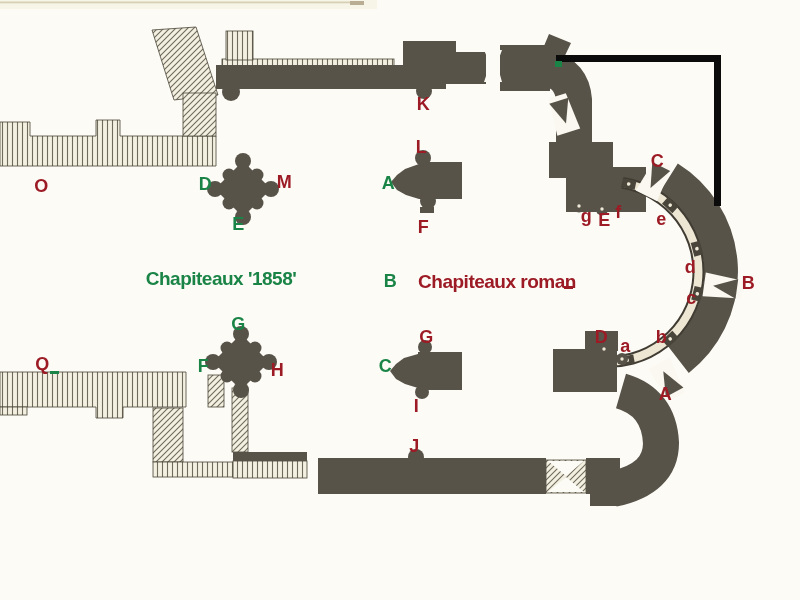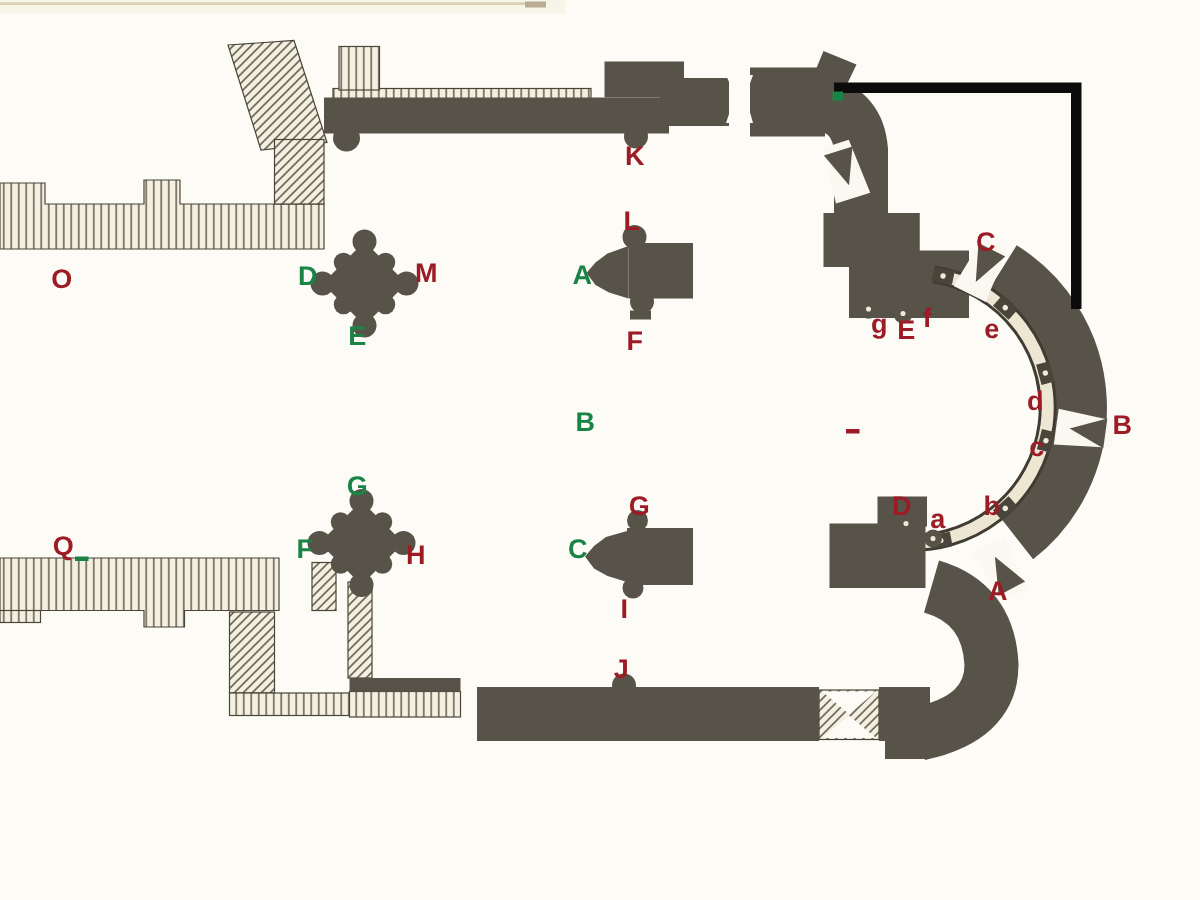--- a/index.html
+++ b/index.html
@@ -175,20 +175,22 @@
     <polygon points="548,492 584,492 566,477"></polygon>
   </g>
 
   <path d="M556,58.5 L717.5,58.5 L717.5,206" fill="none" stroke="#0b0b0b" stroke-width="7"></path>
 
   <rect x="555" y="61" width="7" height="6" fill="#1a8447"></rect>
   <rect x="50" y="371" width="9" height="3" fill="#1a8447"></rect>
   <rect x="564" y="286" width="9" height="3" fill="#9c1b25"></rect>
 </svg>
 
+  <span class="legend green" style="left:221px;top:278px">Chapiteaux '1858'</span>
+  <span class="legend red" style="left:497px;top:281px">Chapiteaux roman</span>
 
   <span class="mk green" style="left:205px;top:184px">D</span>
   <span class="mk green" style="left:238px;top:224px">E</span>
   <span class="mk green" style="left:388px;top:183px">A</span>
   <span class="mk green" style="left:390px;top:281px">B</span>
   <span class="mk green" style="left:238px;top:324px">G</span>
   <span class="mk green" style="left:203px;top:366px">F</span>
   <span class="mk green" style="left:385px;top:366px">C</span>
 
   <span class="mk red" style="left:41px;top:186px">O</span>

